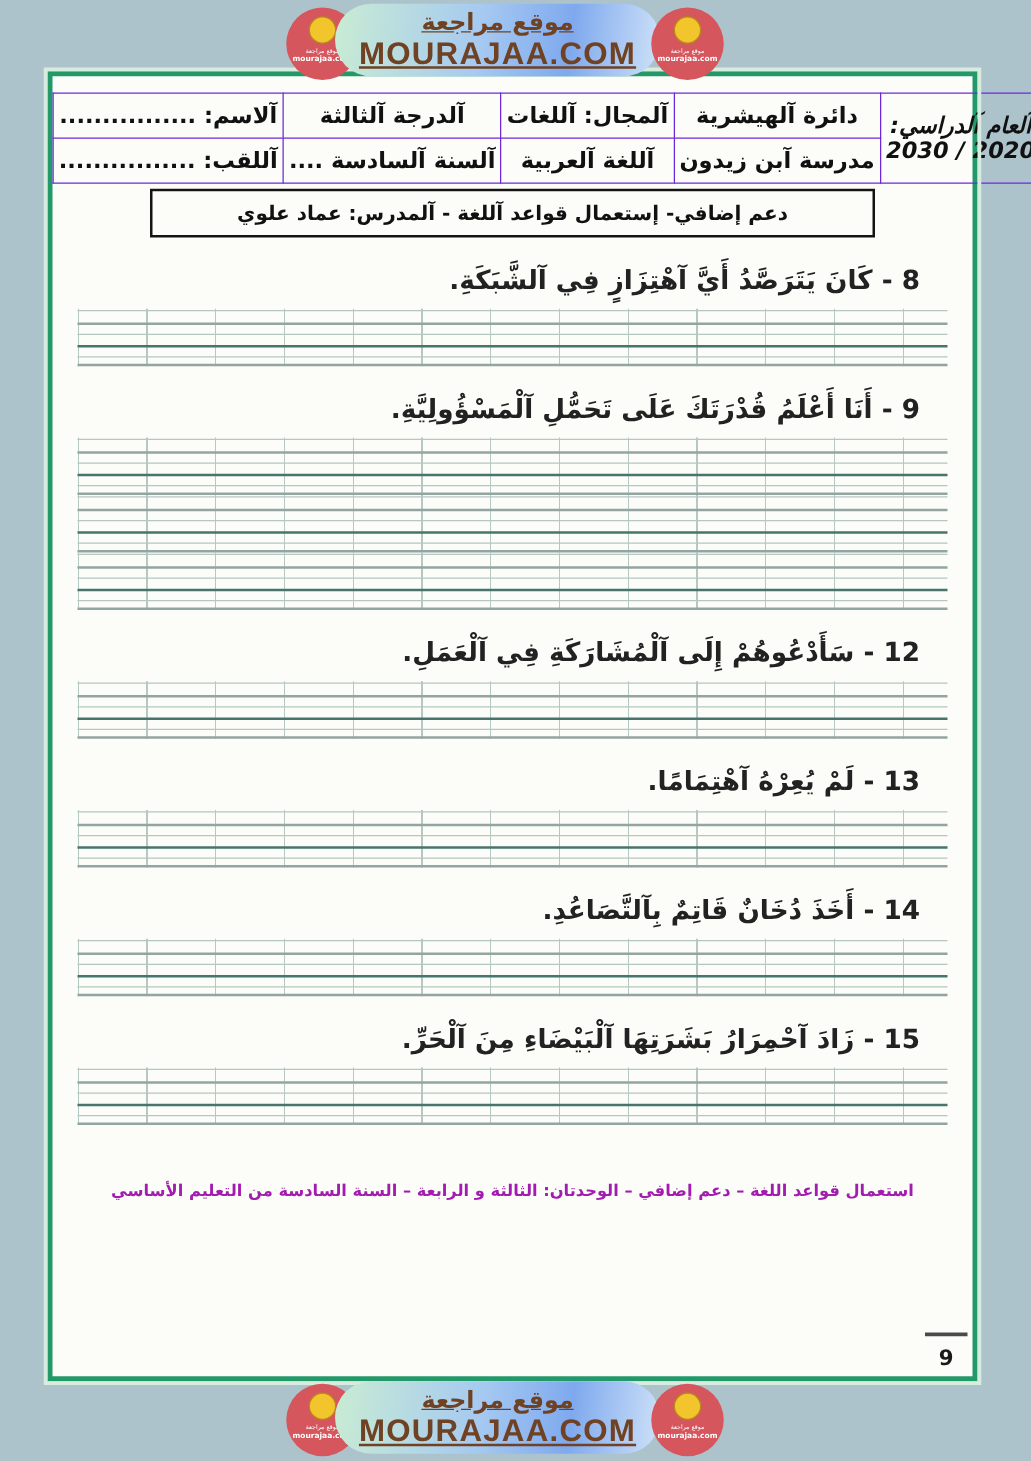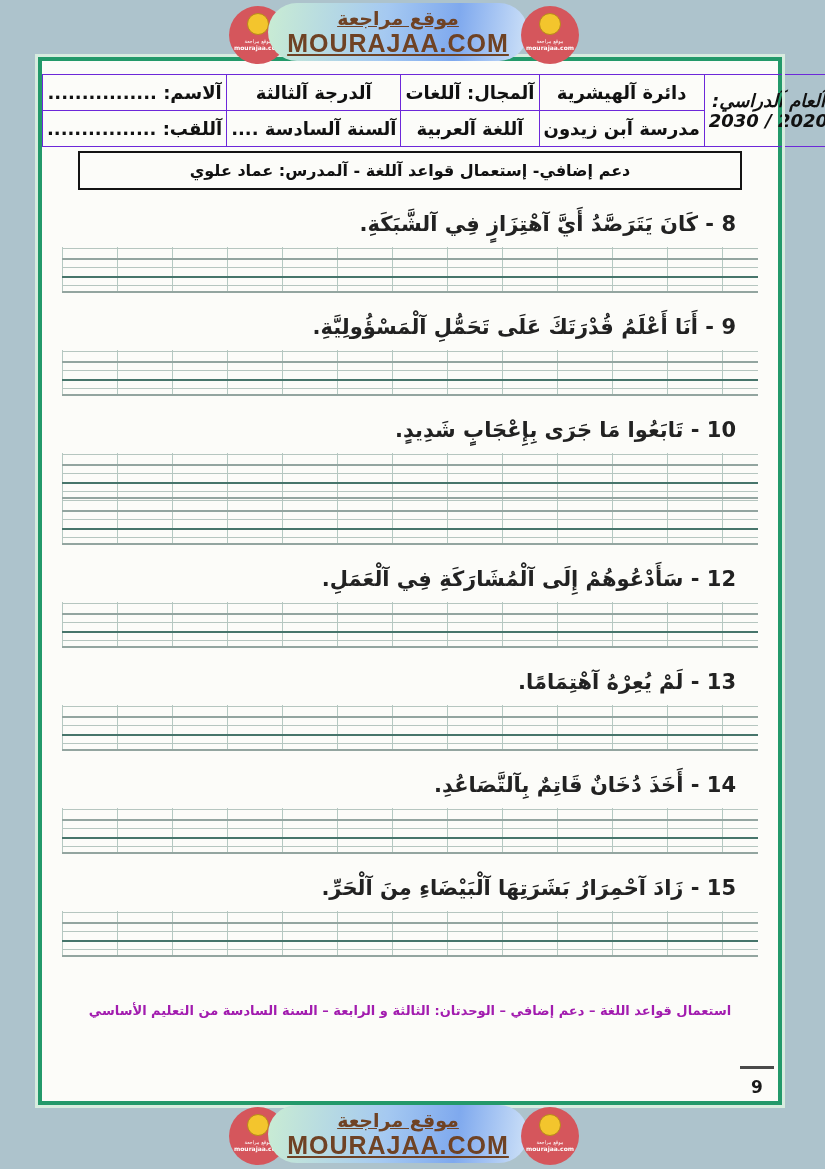--- a/index.html
+++ b/index.html
@@ -65,21 +65,21 @@
   }
   .header-table td {
     border:1px solid #6d28d9;
     font-weight:bold; font-size:18px; color:#111;
     text-align:center; height:36px; padding:1px 4px;
     white-space:nowrap;
   }
   .year-cell div { line-height:20px;font-style:italic; }
 
   .subtitle {
-    width:664px; margin:4px auto 0;
+    width:580px; margin:4px auto 0;
     border:2px solid #141414;
     direction:rtl; text-align:center;
     font-weight:bold; font-size:16px; color:#111;
     padding:8px 17px;
   }
 
   
   .items { padding:0 14px; }
   .sentence {
     direction:rtl; 
@@ -174,21 +174,20 @@
   <div class="items">
     <div class="item">
       <div class="sentence">8 - كَانَ يَتَرَصَّدُ أَيَّ آهْتِزَازٍ فِي آلشَّبَكَةِ.</div>
       <div class="rule"></div>
     </div>
     <div class="item">
       <div class="sentence">9 - أَنَا أَعْلَمُ قُدْرَتَكَ عَلَى تَحَمُّلِ آلْمَسْؤُولِيَّةِ.</div>
       <div class="rule"></div>
     </div>
     <div class="item">
-      <div class="sentence">10 - تَابَعُوا مَا جَرَى بِإِعْجَابٍ شَدِيدٍ.</div>
       <div class="rule"></div>
     </div>
     <div class="item">
       <div class="rule"></div>
     </div>
     <div class="item">
       <div class="sentence">12 - سَأَدْعُوهُمْ إِلَى آلْمُشَارَكَةِ فِي آلْعَمَلِ.</div>
       <div class="rule"></div>
     </div>
     <div class="item">

